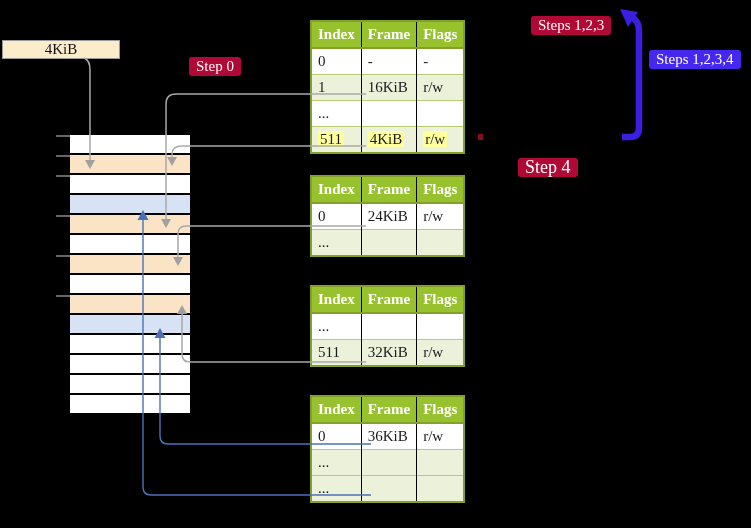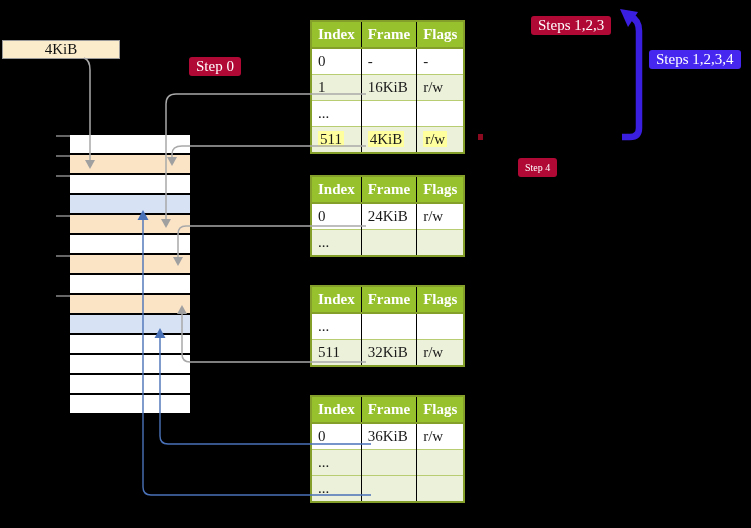--- a/index.html
+++ b/index.html
@@ -8,21 +8,21 @@
   .abs{position:absolute;}
   
   .size-label{left:2px;top:40px;width:116px;height:17px;background:#fbeccb;
               border:1px solid #999;color:#111;font-size:15px;text-align:center;line-height:17px;}
   
   .badge{position:absolute;color:#fff;font-size:15px;line-height:17px;padding:1px 7px;
          border-radius:3px;white-space:nowrap;}
   .badge-step0{left:189px;top:40px;}
   .badge-steps123{left:507px;top:16px;margin-left:24px;}
   .badge-steps1234{left:649px;top:14px;margin-top:36px;}
-  .badge-step4{left:518px;top:158px;font-size:10px;}
+  .badge-step4{left:518px;top:158px;font-size:18px;}
   
   .memcol{left:70px;top:135px;width:120px;display:flex;flex-direction:column;gap:2px;}
   .mrow{height:18px;width:120px;}
   
   .ptable-host{position:absolute;left:310px;}
   table.ptable{border-collapse:collapse;background:#fff;border:2px solid #84a02b;
                font-size:15px;color:#1a1a1a;table-layout:fixed;}
   table.ptable th{background:#97c22d;color:#fff;font-weight:bold;text-align:left;
                   padding:1px 6px;height:23px;border-right:1.5px solid #000;
                   border-bottom:2px solid #84a02b;margin-left:12px;}

